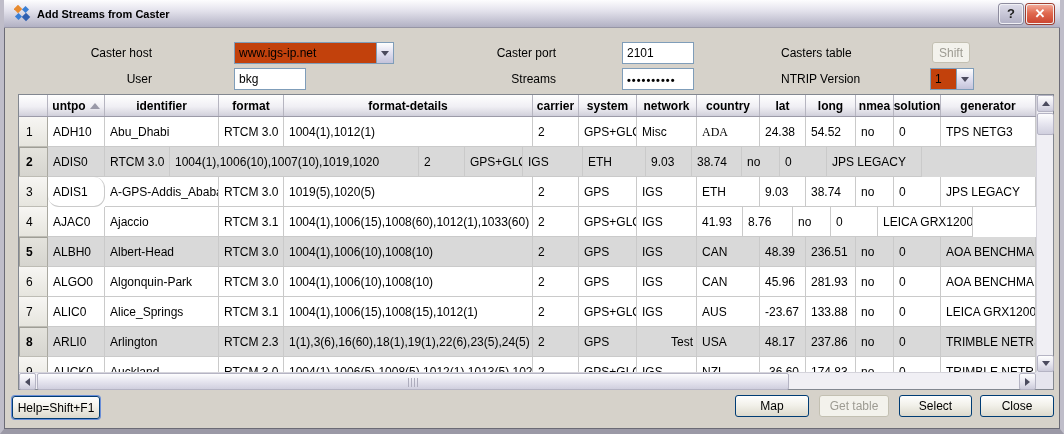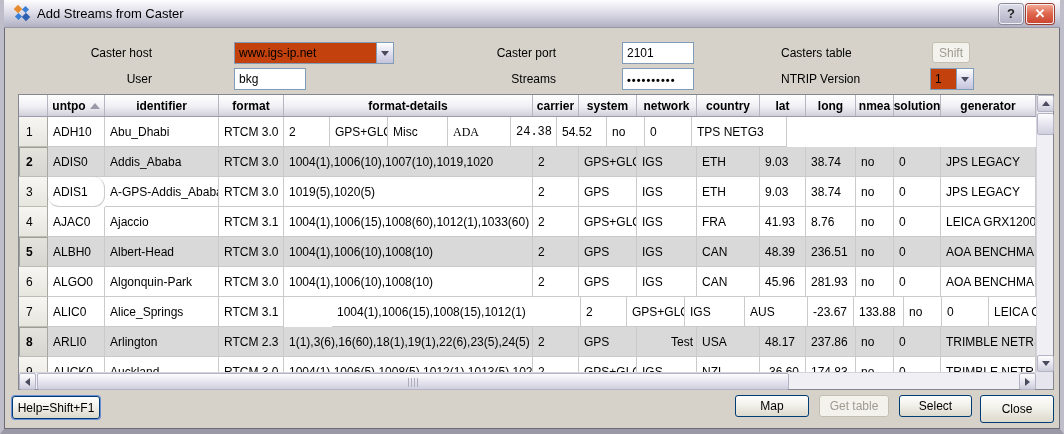--- a/index.html
+++ b/index.html
@@ -5,21 +5,21 @@
   html,body{margin:0;padding:0;background:#fff;font-family:"Liberation Sans",sans-serif;}
   *{box-sizing:border-box;}
   .window{position:relative;width:1064px;height:434px;background:#d6d2ca;
     border-left:4px solid #bfbdc9;border-right:4px solid #bfbdc9;border-bottom:5px solid #9b99a6;
     box-shadow:inset 0 0 0 1px #6b6b76, 0 0 0 1px #55555f;overflow:hidden;}
   
   .titlebar{position:absolute;left:0;top:0;width:100%;height:28px;
     background:linear-gradient(180deg,#fdfdfe 0%,#e3e2ec 40%,#c2c1d1 80%,#b2b1c3 100%);
     border-bottom:1px solid #9796a5;display:flex;align-items:center;padding:0 6px;}
   .app-icon{width:17px;height:17px;margin:0 6px 0 4px;flex:0 0 auto;}
-  .title-text{font-size:13px;font-weight:normal;color:#000;flex:1 1 auto;}
+  .title-text{font-size:11px;font-weight:bold;color:#000;flex:1 1 auto;}
   .tb-btn{width:24px;height:20px;margin-left:3px;border-radius:3px;font-size:13px;font-weight:bold;
     display:flex;align-items:center;justify-content:center;}
   .help-btn{background:linear-gradient(180deg,#dcdbe8,#b3b2c6);border:1px solid #f0f0f5;
     box-shadow:0 0 0 1px #8d8c9e;color:#222;}
   .close-btn{width:28px;background:linear-gradient(180deg,#f2a795,#e06a50 45%,#cc4632);
     border:1px solid #f3efec;box-shadow:0 0 0 1px #9e3c2e;color:#fff;}
   
   .flabel{position:absolute;font-size:12px;color:#000;white-space:nowrap;}
   .r-align{text-align:right;}
   .field{position:absolute;background:#fff;border:1px solid #7f9db9;font-size:12px;
@@ -135,34 +135,34 @@
           <div class="hcell" style="width: 38px;">nmea</div>
           <div class="hcell" style="width: 47px;">solution</div>
           <div class="hcell" style="width: 95px;">generator</div>
         </div>
       <div class="tbody" id="table-body">
           <div class="trow">
             <div class="rownum" style="width: 29px;">1</div>
             <div class="tcell" style="width: 57px;">ADH10</div>
             <div class="tcell" style="width: 114px;">Abu_Dhabi</div>
             <div class="tcell" style="width: 65px;">RTCM 3.0</div>
+            <div class="tcell" style="width: 249px;">1004(1),1012(1)</div>
             <div class="tcell" style="width: 46px;">2</div>
             <div class="tcell" style="width: 58px;">GPS+GLO</div>
             <div class="tcell" style="width: 60px;">Misc</div>
             <div class="tcell" style="width: 63px; font-family: Liberation Serif, serif;">ADA</div>
-            <div class="tcell" style="width: 46px; font-family: Liberation Mono, monospace;">24.38</div>
+            <div class="tcell" style="width: 46px;">24.38</div>
             <div class="tcell" style="width: 50px;">54.52</div>
             <div class="tcell" style="width: 38px;">no</div>
             <div class="tcell" style="width: 47px;">0</div>
             <div class="tcell" style="width: 95px;">TPS NETG3</div>
           </div>
           <div class="trow sel">
             <div class="rownum" style="width: 29px;">2</div>
             <div class="tcell" style="width: 57px;">ADIS0</div>
-            <div class="tcell" style="width: 114px;">Addis_Ababa</div>
             <div class="tcell" style="width: 65px;">RTCM 3.0</div>
             <div class="tcell" style="width: 249px;">1004(1),1006(10),1007(10),1019,1020</div>
             <div class="tcell" style="width: 46px;">2</div>
             <div class="tcell" style="width: 58px;">GPS+GLO</div>
             <div class="tcell" style="width: 60px;">IGS</div>
             <div class="tcell" style="width: 63px;">ETH</div>
             <div class="tcell" style="width: 46px;">9.03</div>
             <div class="tcell" style="width: 50px;">38.74</div>
             <div class="tcell" style="width: 38px;">no</div>
             <div class="tcell" style="width: 47px;">0</div>
@@ -186,21 +186,20 @@
           </div>
           <div class="trow">
             <div class="rownum" style="width: 29px;">4</div>
             <div class="tcell" style="width: 57px;">AJAC0</div>
             <div class="tcell" style="width: 114px;">Ajaccio</div>
             <div class="tcell" style="width: 65px;">RTCM 3.1</div>
             <div class="tcell" style="width: 249px;">1004(1),1006(15),1008(60),1012(1),1033(60)</div>
             <div class="tcell" style="width: 46px;">2</div>
             <div class="tcell" style="width: 58px;">GPS+GLO</div>
             <div class="tcell" style="width: 60px;">IGS</div>
-            <div class="tcell" style="width: 63px;">FRA</div>
             <div class="tcell" style="width: 46px;">41.93</div>
             <div class="tcell" style="width: 50px;">8.76</div>
             <div class="tcell" style="width: 38px;">no</div>
             <div class="tcell" style="width: 47px;">0</div>
             <div class="tcell" style="width: 95px;">LEICA GRX1200GG</div>
           </div>
           <div class="trow sel">
             <div class="rownum" style="width: 29px;">5</div>
             <div class="tcell" style="width: 57px;">ALBH0</div>
             <div class="tcell" style="width: 114px;">Albert-Head</div>
@@ -230,21 +229,21 @@
             <div class="tcell" style="width: 50px;">281.93</div>
             <div class="tcell" style="width: 38px;">no</div>
             <div class="tcell" style="width: 47px;">0</div>
             <div class="tcell" style="width: 95px;">AOA BENCHMARK</div>
           </div>
           <div class="trow">
             <div class="rownum" style="width: 29px;">7</div>
             <div class="tcell" style="width: 57px;">ALIC0</div>
             <div class="tcell" style="width: 114px;">Alice_Springs</div>
             <div class="tcell" style="width: 65px;">RTCM 3.1</div>
-            <div class="tcell" style="width: 249px; margin-left: 48px;">1004(1),1006(15),1008(15),1012(1)</div>
+            <div class="tcell" style="width: 249px;">1004(1),1006(15),1008(15),1012(1)</div>
             <div class="tcell" style="width: 46px;">2</div>
             <div class="tcell" style="width: 58px;">GPS+GLO</div>
             <div class="tcell" style="width: 60px;">IGS</div>
             <div class="tcell" style="width: 63px;">AUS</div>
             <div class="tcell" style="width: 46px;">-23.67</div>
             <div class="tcell" style="width: 50px;">133.88</div>
             <div class="tcell" style="width: 38px;">no</div>
             <div class="tcell" style="width: 47px;">0</div>
             <div class="tcell" style="width: 95px;">LEICA GRX1200GG</div>
           </div>
@@ -302,15 +301,15 @@
           <div class="tri-rt"></div>
         </div>
     </div>
     <div class="corner"></div>
   </div>
 
   <div class="btn focused" style="left:8px;top:396px;width:88px;height:23px;">Help=Shift+F1</div>
   <div class="btn" style="left:731px;top:395px;width:74px;height:22px;">Map</div>
   <div class="btn disabled" style="left:815px;top:395px;width:70px;height:22px;">Get table</div>
   <div class="btn" style="left:895px;top:395px;width:73px;height:22px;">Select</div>
-  <div class="btn" style="left:976px;top:395px;width:74px;height:28px;">Close</div>
+  <div class="btn" style="left:976px;top:395px;width:74px;height:22px;">Close</div>
 
 </div>
 
 </body></html>

